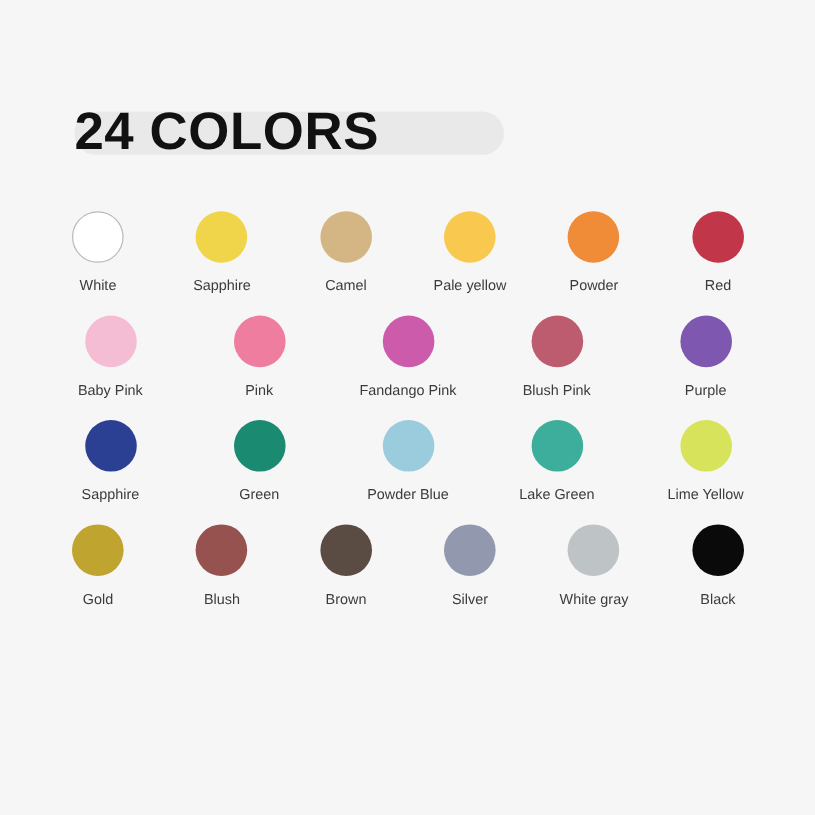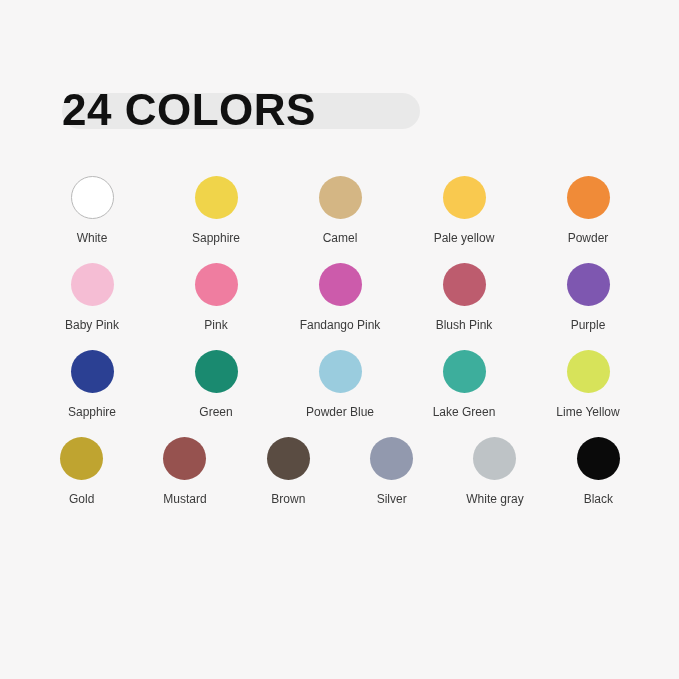--- a/index.html
+++ b/index.html
@@ -116,20 +116,24 @@
           <div class="swatch-label">Camel</div>
         </div>
         <div class="cell">
           <div class="swatch" style="background: rgb(249, 201, 79);"></div>
           <div class="swatch-label">Pale yellow</div>
         </div>
         <div class="cell">
           <div class="swatch" style="background: rgb(240, 139, 56);"></div>
           <div class="swatch-label">Powder</div>
         </div>
+        <div class="cell">
+          <div class="swatch" style="background: rgb(194, 54, 74);"></div>
+          <div class="swatch-label">Red</div>
+        </div>
       </div>
       <div class="row">
         <div class="cell">
           <div class="swatch" style="background: rgb(245, 189, 212);"></div>
           <div class="swatch-label">Baby Pink</div>
         </div>
         <div class="cell">
           <div class="swatch" style="background: rgb(239, 125, 160);"></div>
           <div class="swatch-label">Pink</div>
         </div>
@@ -168,21 +172,21 @@
           <div class="swatch-label">Lime Yellow</div>
         </div>
       </div>
       <div class="row">
         <div class="cell">
           <div class="swatch" style="background: rgb(191, 164, 48);"></div>
           <div class="swatch-label">Gold</div>
         </div>
         <div class="cell">
           <div class="swatch" style="background: rgb(150, 82, 79);"></div>
-          <div class="swatch-label">Mustard</div>
+          <div class="swatch-label">Blush</div>
         </div>
         <div class="cell">
           <div class="swatch" style="background: rgb(90, 76, 66);"></div>
           <div class="swatch-label">Brown</div>
         </div>
         <div class="cell">
           <div class="swatch" style="background: rgb(146, 153, 174);"></div>
           <div class="swatch-label">Silver</div>
         </div>
         <div class="cell">

